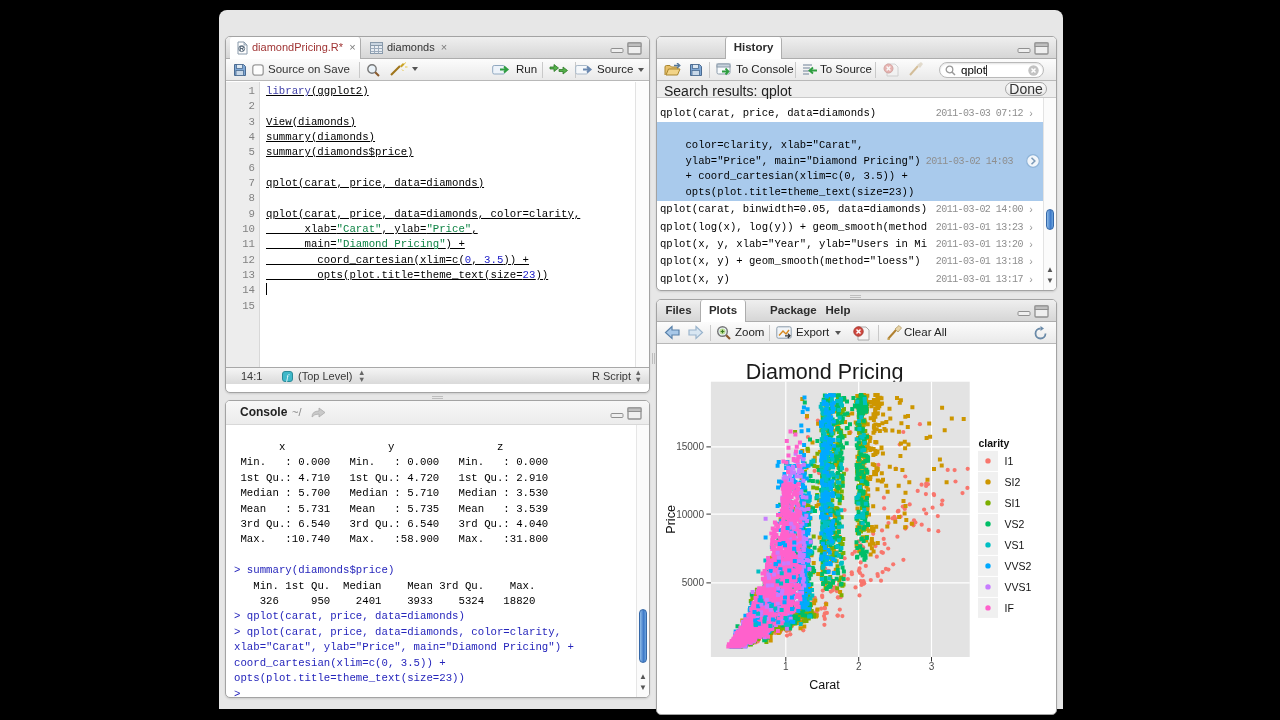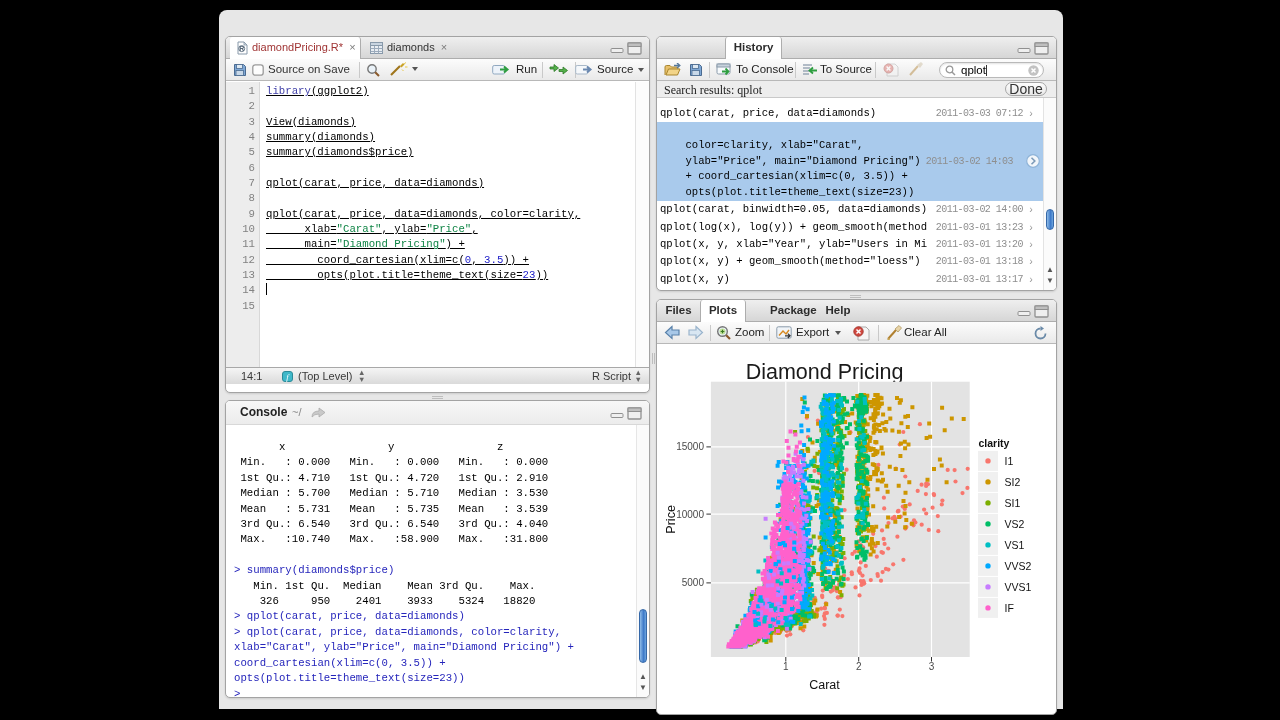--- a/index.html
+++ b/index.html
@@ -241,21 +241,21 @@
             <line x1="7" y1="7" x2="10" y2="10" stroke="#999" stroke-width="1.5"></line>
           </svg>
         <div style="position:absolute;left:21px;top:1px;font-size:11.5px;color:#000;">qplot<span style="display:inline-block;width:1px;height:11px;background:#333;vertical-align:-2px;"></span></div>
         <svg style="position:absolute;right:4px;top:2.5px;" width="11" height="11" viewBox="0 0 11 11">
             <circle cx="5.5" cy="5.5" r="5.2" fill="#C2C2C2"></circle>
             <path d="M3.5 3.5 L7.5 7.5 M7.5 3.5 L3.5 7.5" stroke="#fff" stroke-width="1.5"></path>
           </svg>
       </div>
     </div>
     <div id="searchbar" style="position:absolute;left:0;top:44px;width:100%;height:17px;background:#EDEDED;border-bottom:1px solid #C9C9C9;">
-      <div style="position:absolute;left:7px;top:2px;font-size:12px;color:#222;font-family:Liberation Serif, serif;">Search results: qplot</div>
+      <div style="position:absolute;left:7px;top:2px;font-size:14px;color:#222;">Search results: qplot</div>
       <div style="position:absolute;right:9px;top:1px;width:42px;height:14px;border:1px solid #A5A5A5;border-radius:8px;background:linear-gradient(#FDFDFD,#E8E8E8);font-size:14px;color:#333;text-align:center;line-height:13px;">Done</div>
     </div>
     <div id="histlist" class="mono" style="position:absolute;left:0;top:61px;width:387px;height:194px;font-size:10.6px;line-height:15.7px;color:#000;padding-top:6.5px;">
       <div class="hrow">qplot(carat, price, data=diamonds)<span class="hts">2011-03-03 07:12</span><span class="hch">›</span></div>
       <div class="hrow hsel hselbg" style="height:16.4px !important;padding-top:15px;font-family:Liberation Serif, serif;">qplot(carat, price, data=diamonds,</div>
       <div class="hrow hsel hselbg">    color=clarity, xlab="Carat",</div>
       <div class="hrow hsel hselbg">    ylab="Price", main="Diamond Pricing")<span class="hts" style="right:31px;">2011-03-02 14:03</span><span class="hch" style="right:4px;top:0.5px;"><svg width="14" height="14" viewBox="0 0 14 14">
               <circle cx="7" cy="7" r="6.3" fill="#F2F6FA" stroke="#8FB4D8" stroke-width="1.2"></circle>
               <path d="M5.5 3.8 L8.8 7 L5.5 10.2" fill="none" stroke="#7D9BB8" stroke-width="1.6"></path>
             </svg></span></div>

